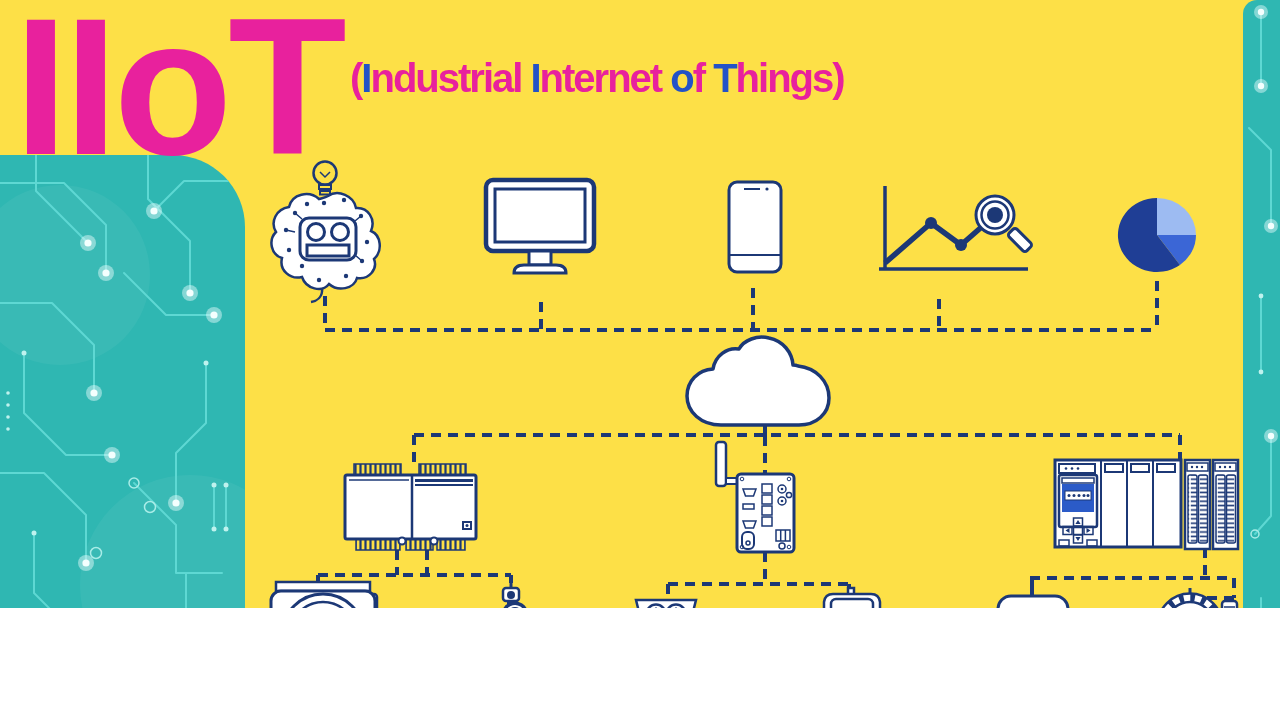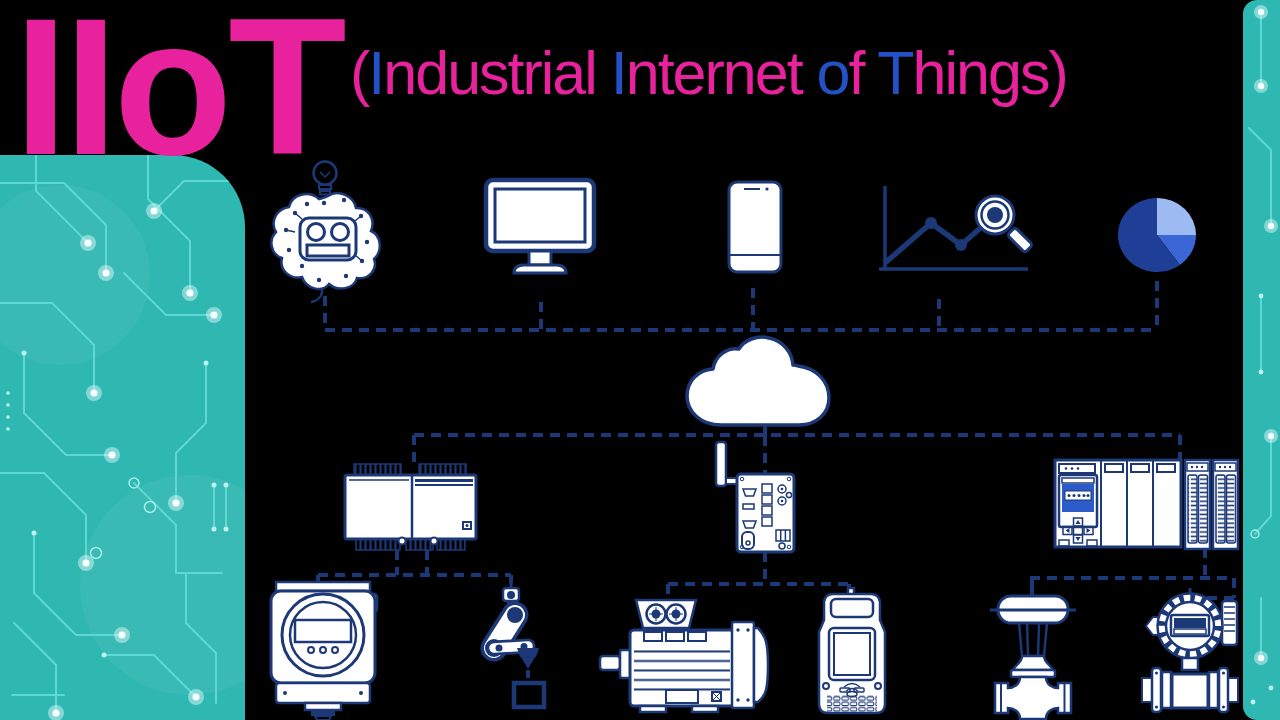--- a/index.html
+++ b/index.html
@@ -1,16 +1,16 @@
 <!DOCTYPE html>
 <html><head>
 <meta charset="utf-8">
 <style>
   html,body{margin:0;padding:0;background:#ffffff}
-  #canvas{position:relative;width:1280px;height:720px;background:#000000;overflow:hidden;
+  #canvas{position:relative;width:1280px;height:608px;background:#fde047;overflow:hidden;
           font-family:"Liberation Sans",sans-serif}
   .abs{position:absolute}
   svg{display:block;overflow:visible}
 
   
   .k1{stroke:#1C3876;stroke-width:1;fill:none}
   .k15{stroke:#1C3876;stroke-width:1.5;fill:none}
   .k2{stroke:#1C3876;stroke-width:2;fill:none}
   .k25{stroke:#1C3876;stroke-width:2.5;fill:none}
   .k3{stroke:#1C3876;stroke-width:3;fill:none}
@@ -19,21 +19,21 @@
   .k55{stroke:#1C3876;stroke-width:5.5;fill:none;stroke-linejoin:round}
   .fd{fill:#1C3876;stroke:none}
   .fw{fill:#ffffff}
   .rnd{stroke-linecap:round;stroke-linejoin:round}
 
   .dash{stroke:#1C3876;stroke-width:4;fill:none;stroke-dasharray:10 7}
   .sld{stroke:#1C3876;stroke-width:4;fill:none}
 
   .title-main{position:absolute;left:14px;top:-10px;font-size:194px;font-weight:bold;
               letter-spacing:-4px;line-height:1;white-space:nowrap}
-  .title-sub{position:absolute;left:350px;top:40px;font-size:61px;font-weight:normal;
+  .title-sub{position:absolute;left:350px;top:56px;font-size:40px;font-weight:bold;
              letter-spacing:-2px;line-height:1.1;white-space:nowrap}
 
   .left-panel{left:0;top:155px;width:245px;height:565px;border-radius:0 72px 0 0;overflow:hidden}
   .right-strip{left:1243px;top:0;width:37px;height:720px;border-radius:14px 0 0 14px;overflow:hidden}
   .tr{stroke:#5ED8D3;stroke-width:2;fill:none;stroke-linecap:round;stroke-linejoin:round}
   .nd-o{fill:rgba(240,255,254,0.45)}
   .nd-i{fill:#F4FFFE}
   .nd-d{fill:#BFF2EE}
   .nd-r{stroke:#A8ECE7;stroke-width:1.5;fill:none}
 </style>

